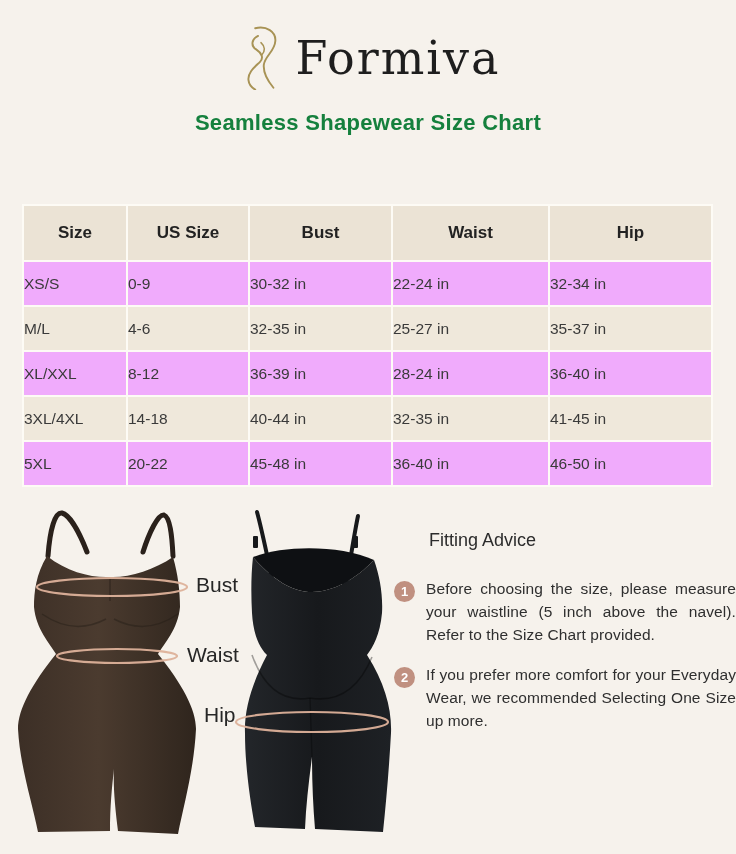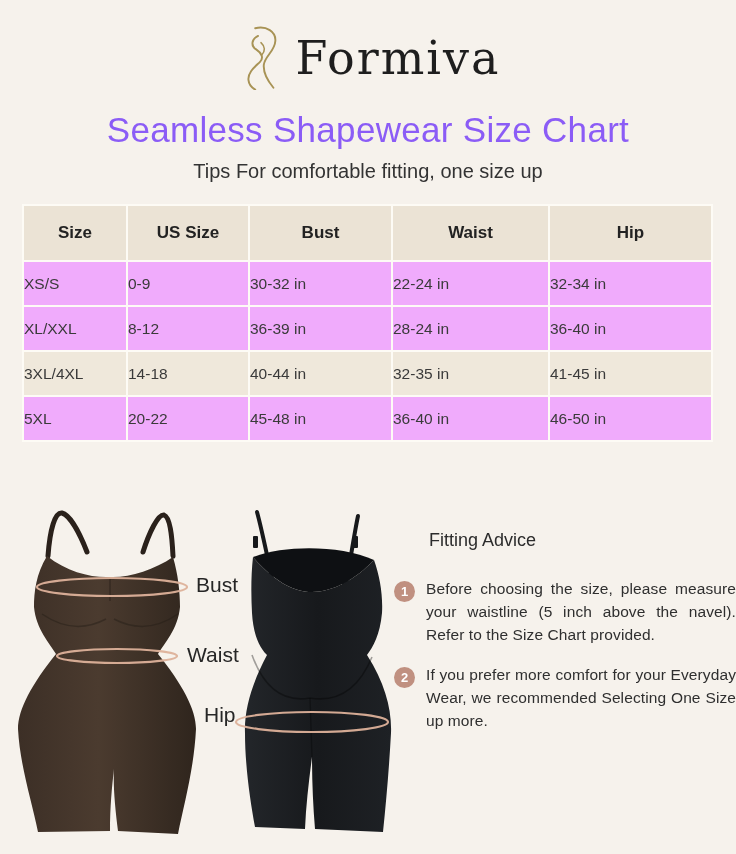--- a/index.html
+++ b/index.html
@@ -16,21 +16,21 @@
     position:absolute; top:26px; left:0; width:100%;
     display:flex; justify-content:center; align-items:center; gap:12px;text-align:center;
   }
   .brand-icon { width:48px; height:64px; }
   .brand-name {
     font-family:"DejaVu Serif","Liberation Serif",serif;
     font-size:46px; letter-spacing:2px; color:#1e1e1e;
   }
   .page-title {
     position:absolute; top:110px; left:0; width:100%;
-    text-align:center; font-size:35px; font-weight:400; color:#8b5cf6;
+    text-align:center; font-size:22px; font-weight:700; color:#15803d;
     letter-spacing:0.3px;
   }
   .page-subtitle {
     position:absolute; top:160px; left:0; width:100%;
     text-align:center; font-size:20px; font-weight:400; color:#333;
   }
 
   
   table.size-chart {
     position:absolute; top:204px; left:22px;
@@ -81,21 +81,20 @@
   <div class="brand-row">
     <svg class="brand-icon" viewBox="0 0 50 66" fill="none" stroke="#a89355" stroke-linecap="round">
       <path d="M23 10 C 15 14, 16 21, 21 24 C 27 28, 29 33, 25 37 C 20 42, 12 48, 13 56 C 13.5 61, 16 63.5, 20 66" stroke-width="2"></path>
       <path d="M20 2 C 32 -1, 41.5 6, 41 15 C 40.5 26, 30 31, 29 40 C 28 50, 34 58, 39 64" stroke-width="2"></path>
       <path d="M26 17 C 30.5 21, 30.5 26, 27 29.5" stroke-width="1.6"></path>
     </svg>
     <span class="brand-name">Formiva</span>
   </div>
 
   <h1 class="page-title">Seamless Shapewear Size Chart</h1>
-  <p class="page-subtitle">Tips For comfortable fitting, one size up</p>
 
   <table class="size-chart">
     <colgroup>
       <col style="width:104px">
         <col style="width:122px">
         <col style="width:143px">
       <col style="width:157px">
         <col style="width:163px">
     </colgroup>
     <thead>
@@ -107,20 +106,27 @@
           <th>Hip</th>
         </tr>
       </thead>
     <tbody>
         <tr class="row-light">
           <td>XS/S</td>
           <td>0-9</td>
           <td>30-32 in</td>
           <td>22-24 in</td>
           <td>32-34 in</td>
+        </tr>
+        <tr class="row-dark">
+          <td>M/L</td>
+          <td>4-6</td>
+          <td>32-35 in</td>
+          <td>25-27 in</td>
+          <td>35-37 in</td>
         </tr>
         <tr class="row-light">
           <td>XL/XXL</td>
           <td>8-12</td>
           <td>36-39 in</td>
           <td>28-24 in</td>
           <td>36-40 in</td>
         </tr>
         <tr class="row-dark">
           <td>3XL/4XL</td>

